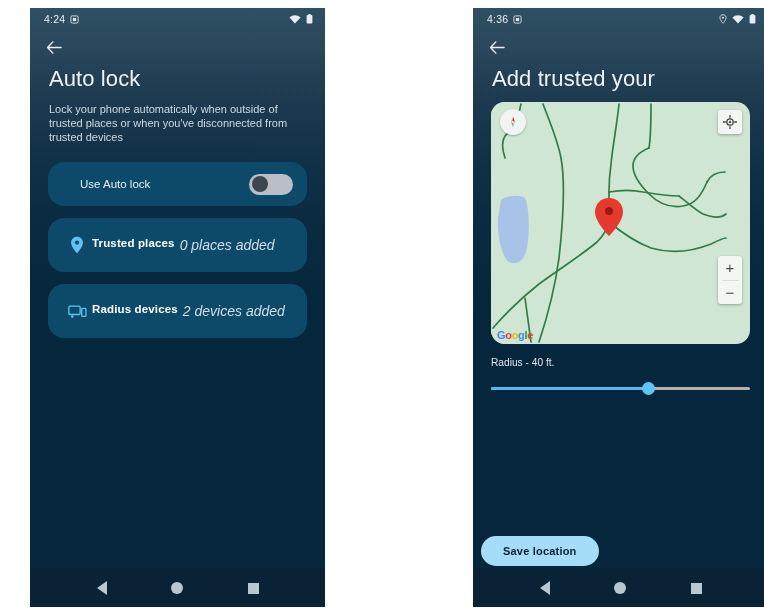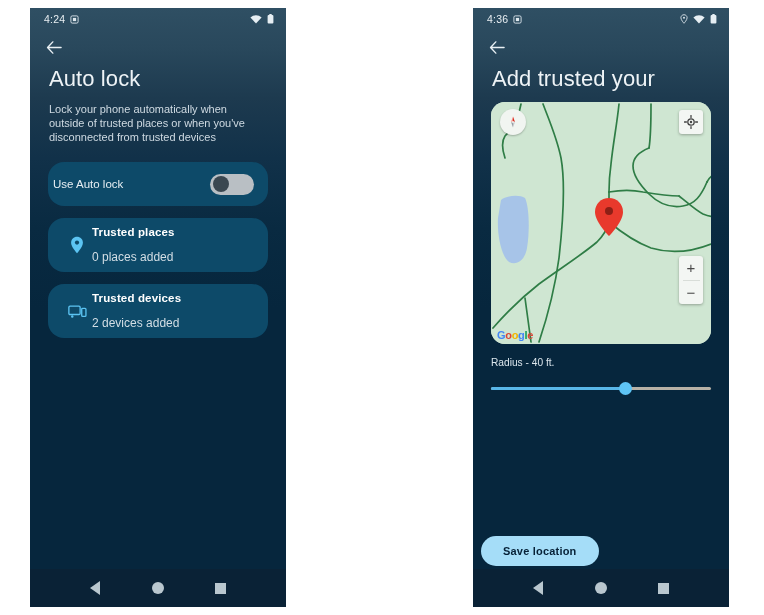--- a/index.html
+++ b/index.html
@@ -11,21 +11,21 @@
     width: 764px;
     height: 615px;
     position: relative;
     font-family: "Liberation Sans", sans-serif;
     overflow: hidden;
   }
 
   .phone {
     position: absolute;
     top: 8px;
-    width: 256px;
+    width: 295px;
     height: 599px;
     background: #06263d;
     overflow: hidden;
     display: flex;
     flex-direction: column;
   }
   .phone.left  { left: 30px; }
   .phone.right { left: 473px; }
 
   
@@ -87,21 +87,21 @@
   .card {
     background: #0d4a69;
     border-radius: 16px;
     margin: 0 18px;
   }
   .toggle-card {
     margin-top: 18px;
     height: 44px;
     display: flex;
     align-items: center;
-    padding: 0 14px 0 5px;
+    padding: 0 14px 0 32px;
     cursor: pointer;
   }
   .toggle-label {
     flex: 1 1 auto;
     color: #e6eef3;
     font-size: 11.5px;
   }
   .switch {
     width: 44px;
     height: 21px;
@@ -131,30 +131,31 @@
     cursor: pointer;
   }
   .list-card .licon {
     width: 30px;
     flex: 0 0 auto;
     display: flex;
     align-items: center;
     justify-content: center;
     color: #5cc4f2;
   }
-  .list-card .ltext { display: flex; flex-direction: column; gap: 12px; }
+  .list-card .ltext { display: flex; flex-direction: row; gap: 5px; }
   .list-card .ltitle {
     color: #ffffff;
     font-size: 11.5px;
     font-weight: bold;
     letter-spacing: .15px;
   }
   .list-card .lsub {
     color: #d3dee5;
-    font-size: 12px;
+    font-size: 14px;
+    font-style: italic;
   }
 
   
   .map-wrap {
     margin: 10px 18px 0 18px;
     height: 242px;
     border-radius: 14px;
     overflow: hidden;
     position: relative;
     background: #cfe6d2;
@@ -347,21 +348,21 @@
 
     <div class="card list-card">
       <div class="licon">
         <svg width="19" height="15" viewBox="0 0 20 16">
           <rect x="0.8" y="2.2" width="12" height="9" rx="1.2" fill="none" stroke="#5cc4f2" stroke-width="1.4"></rect>
           <rect x="14.5" y="4.6" width="4.5" height="8.6" rx="1" fill="none" stroke="#5cc4f2" stroke-width="1.4"></rect>
           <circle cx="4.4" cy="13.4" r="1.3" fill="#5cc4f2"></circle>
         </svg>
       </div>
       <div class="ltext">
-        <div class="ltitle">Trusted devices</div>
+        <div class="ltitle">Radius devices</div>
         <div class="lsub">2 devices added</div>
       </div>
     </div>
 
   </div>
 
   <div class="navbar">
     <div class="nav-btn">
         <div class="nav-tri"></div>
       </div>

